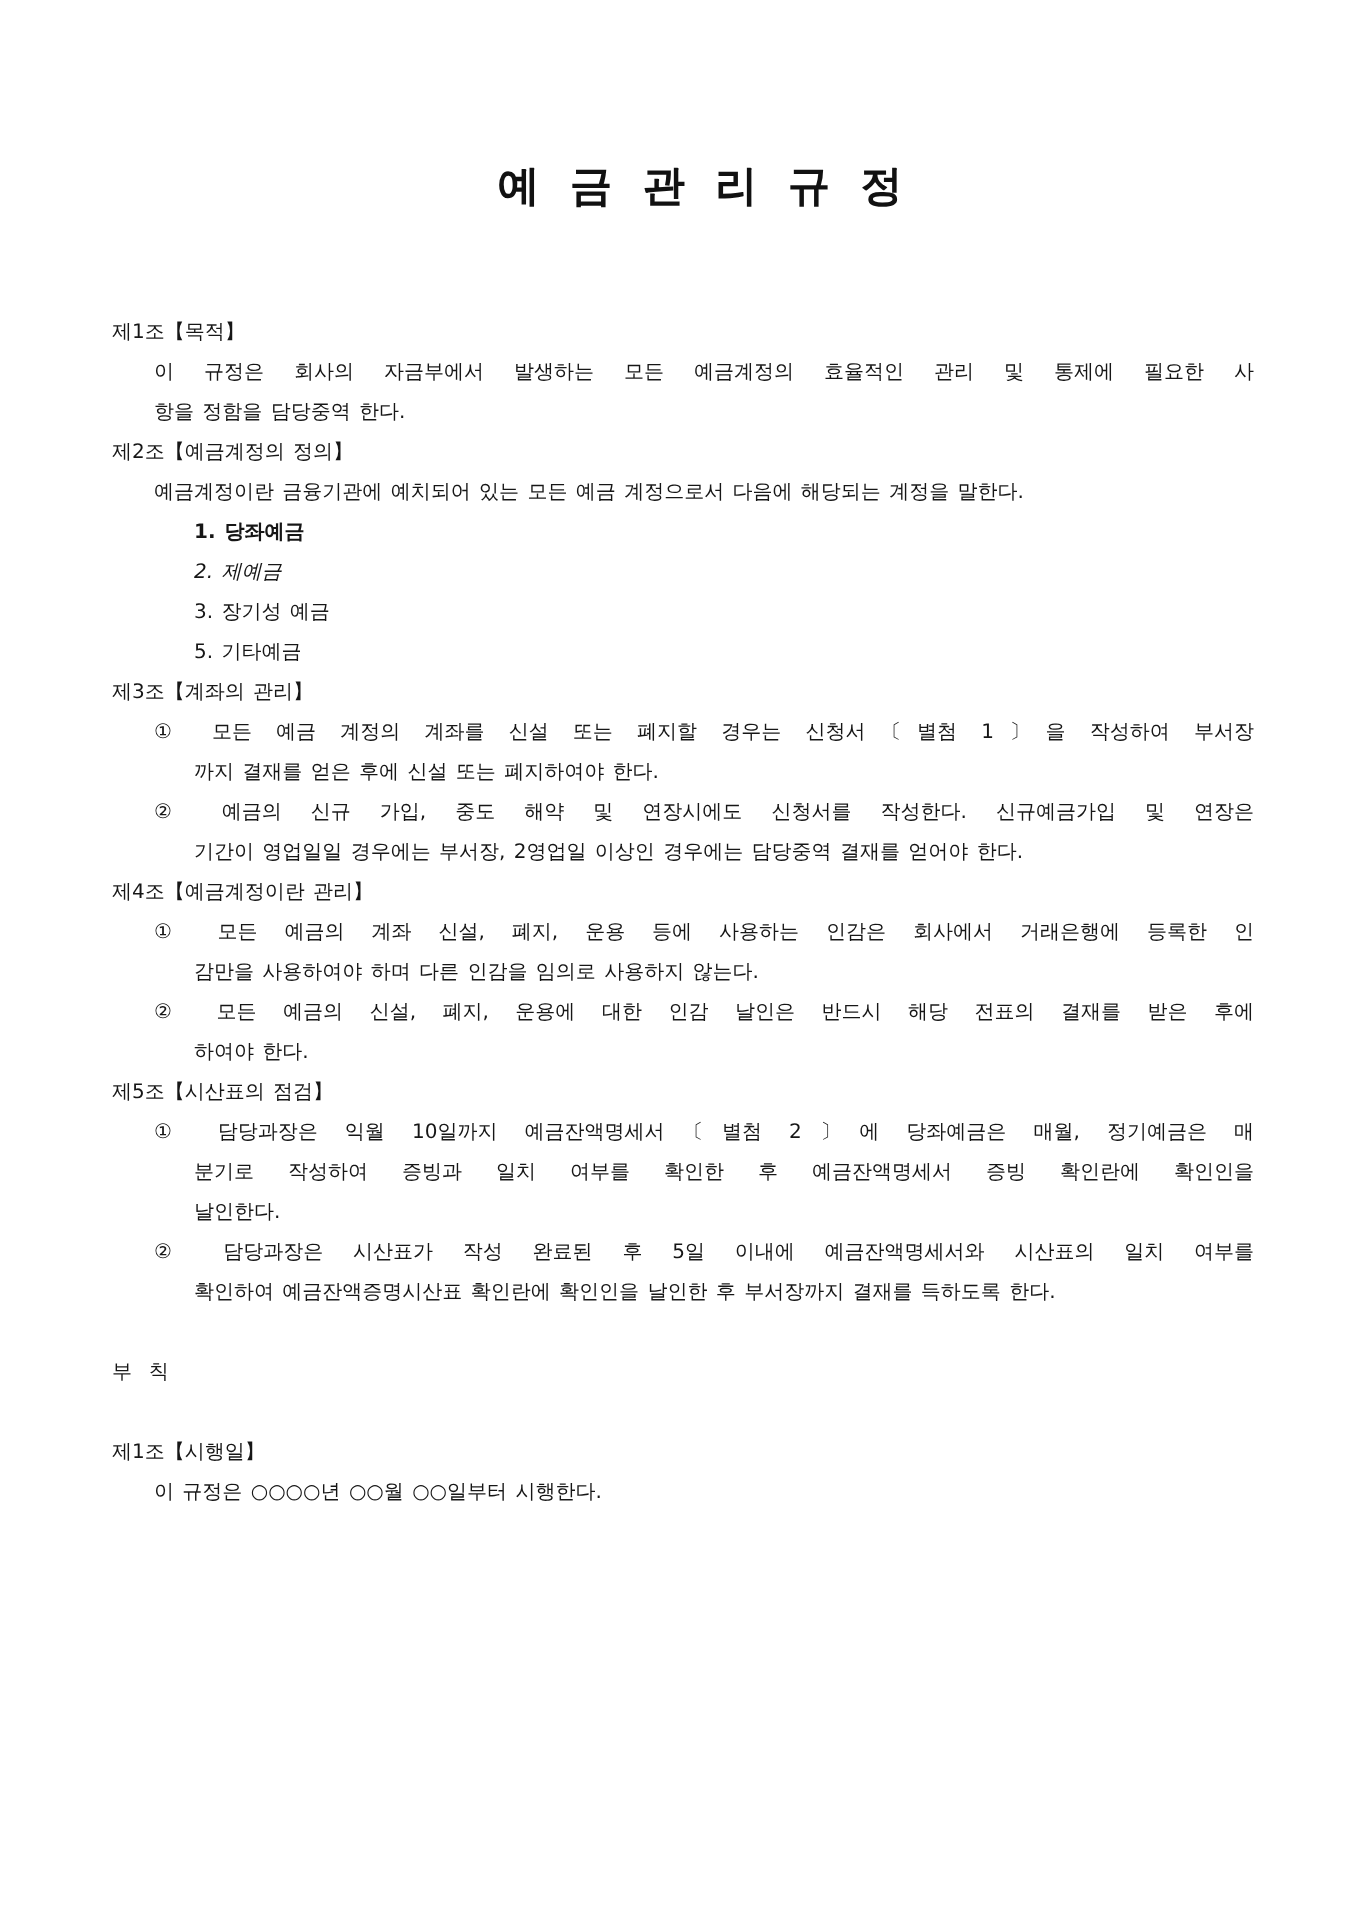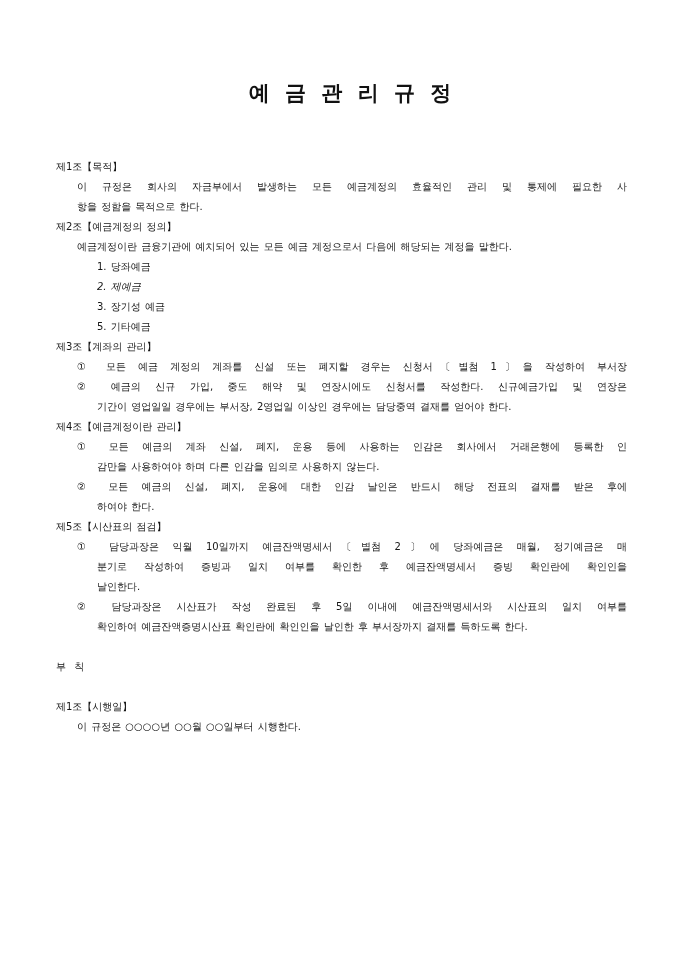--- a/index.html
+++ b/index.html
@@ -55,29 +55,30 @@
   .heading { white-space: pre; }
 </style>
 </head>
 <body>
 
 <div class="page">
   <h1 class="doc-title">예 금 관 리 규 정</h1>
   <div class="content" id="doc-content">
       <div class="ln heading">제1조【목적】</div>
       <div class="ln just" style="padding-left: 21px;">이 규정은 회사의 자금부에서 발생하는 모든 예금계정의 효율적인 관리 및 통제에 필요한 사</div>
-      <div class="ln" style="padding-left: 21px;">항을 정함을 목적으로 한다.</div>
+      <div class="ln" style="padding-left: 21px;">항을 정함을 담당중역 한다.</div>
       <div class="ln heading">제2조【예금계정의 정의】</div>
       <div class="ln" style="padding-left: 21px;">예금계정이란 금융기관에 예치되어 있는 모든 예금 계정으로서 다음에 해당되는 계정을 말한다.</div>
-      <div class="ln" style="padding-left: 41px;">1. 당좌예금</div>
+      <div class="ln" style="padding-left: 41px; font-weight: bold;">1. 당좌예금</div>
       <div class="ln" style="padding-left: 41px; font-style: italic;">2. 제예금</div>
       <div class="ln" style="padding-left: 41px;">3. 장기성 예금</div>
       <div class="ln" style="padding-left: 41px;">5. 기타예금</div>
       <div class="ln heading">제3조【계좌의 관리】</div>
       <div class="ln just" style="padding-left: 21px;">① 모든 예금 계정의 계좌를 신설 또는 폐지할 경우는 신청서〔별첨 1〕을 작성하여 부서장</div>
+      <div class="ln" style="padding-left: 41px;">까지 결재를 얻은 후에 신설 또는 폐지하여야 한다.</div>
       <div class="ln just" style="padding-left: 21px;">② 예금의 신규 가입, 중도 해약 및 연장시에도 신청서를 작성한다. 신규예금가입 및 연장은</div>
       <div class="ln" style="padding-left: 41px;">기간이 영업일일 경우에는 부서장, 2영업일 이상인 경우에는 담당중역 결재를 얻어야 한다.</div>
       <div class="ln heading">제4조【예금계정이란 관리】</div>
       <div class="ln just" style="padding-left: 21px;">① 모든 예금의 계좌 신설, 폐지, 운용 등에 사용하는 인감은 회사에서 거래은행에 등록한 인</div>
       <div class="ln" style="padding-left: 41px;">감만을 사용하여야 하며 다른 인감을 임의로 사용하지 않는다.</div>
       <div class="ln just" style="padding-left: 21px;">② 모든 예금의 신설, 폐지, 운용에 대한 인감 날인은 반드시 해당 전표의 결재를 받은 후에</div>
       <div class="ln" style="padding-left: 41px;">하여야 한다.</div>
       <div class="ln heading">제5조【시산표의 점검】</div>
       <div class="ln just" style="padding-left: 21px;">① 담당과장은 익월 10일까지 예금잔액명세서〔별첨 2〕에 당좌예금은 매월, 정기예금은 매</div>
       <div class="ln just" style="padding-left: 41px;">분기로 작성하여 증빙과 일치 여부를 확인한 후 예금잔액명세서 증빙 확인란에 확인인을</div>

